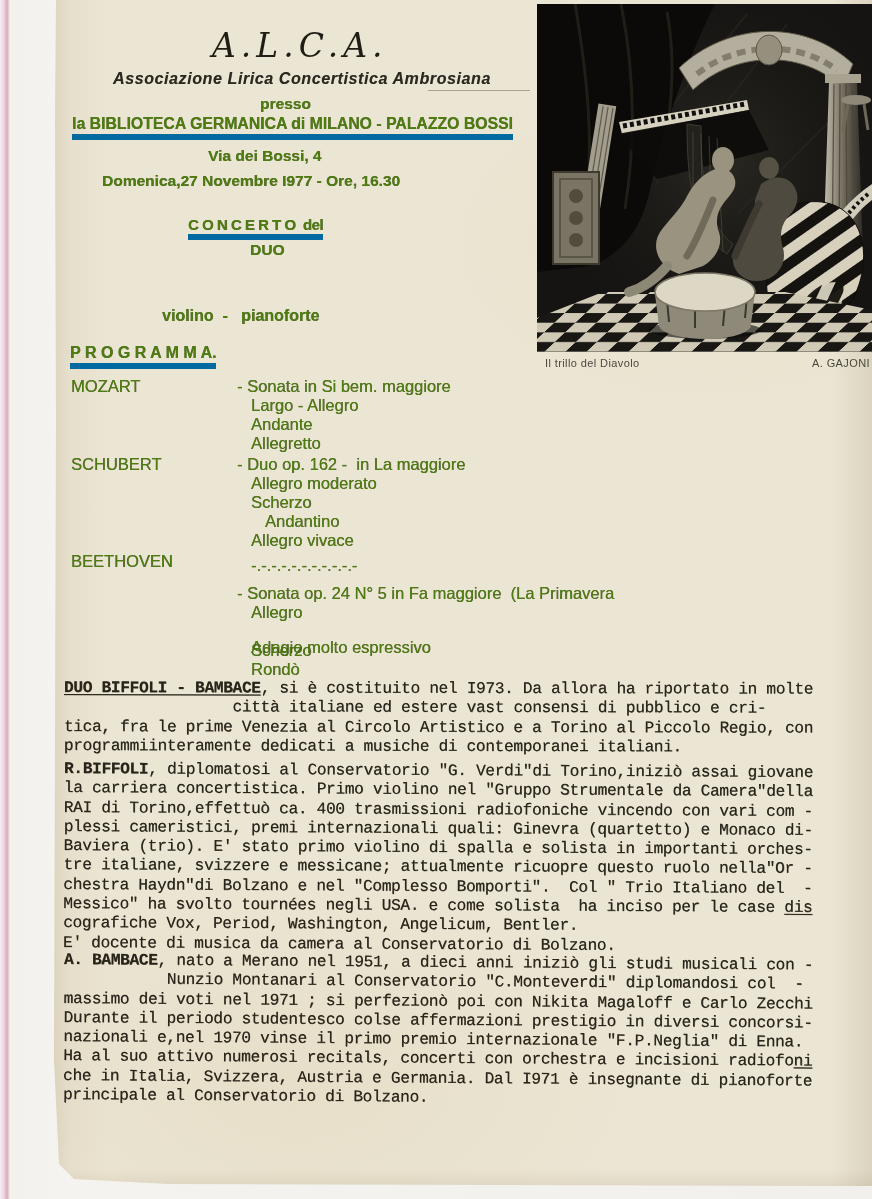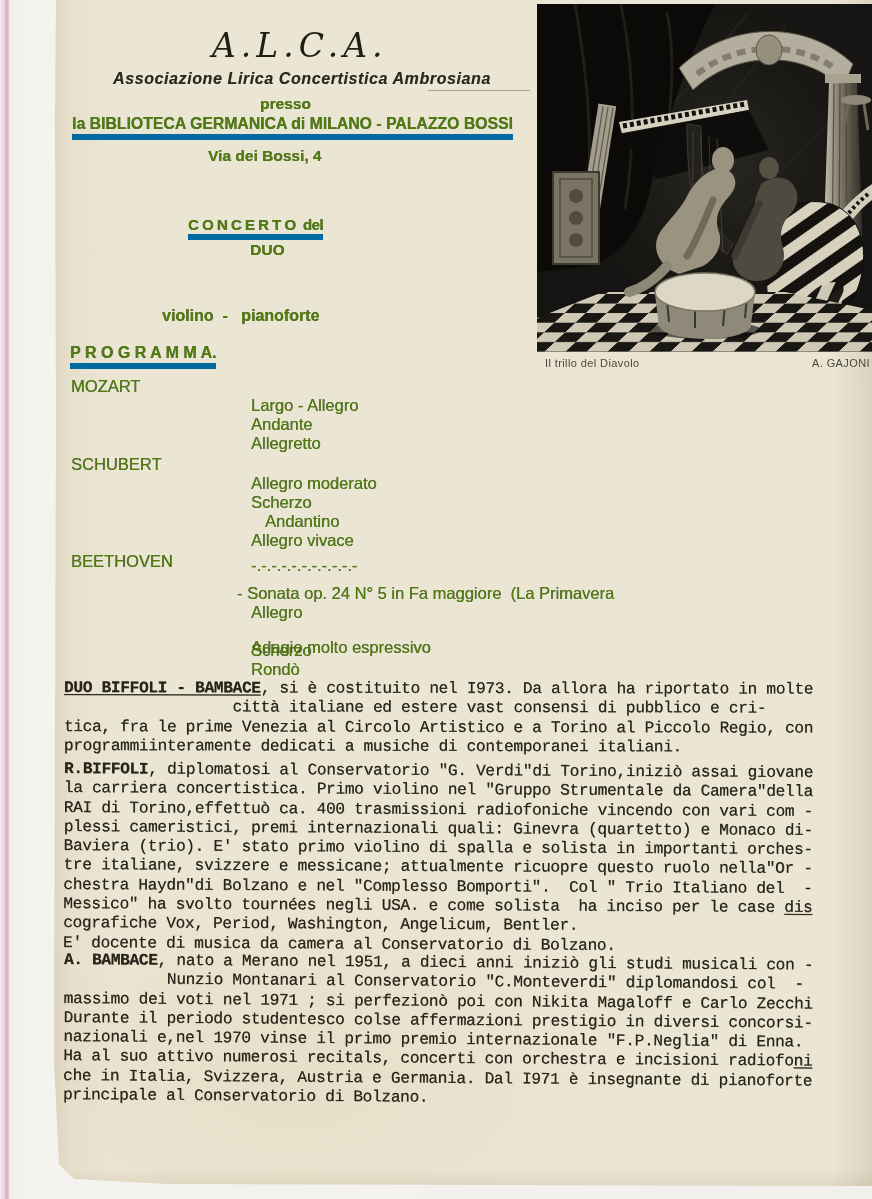--- a/index.html
+++ b/index.html
@@ -42,32 +42,35 @@
 
 <div id="page">
   <div class="paper"></div>
 
   <div class="serif-title" style="left:212px;top:26px;">A.L.C.A.</div>
   <div class="assoc" style="left:113px;top:70px;">Associazione Lirica Concertistica Ambrosiana</div>
   <div class="faintline" style="left:428px;top:90px;width:102px;"></div>
   <div class="t hdr" style="left:260px;top:95px;">presso</div>
   <div class="t hdr u" style="left:72px;top:115px;font-size:15.8px;">la BIBLIOTECA GERMANICA di MILANO - PALAZZO BOSSI</div>
   <div class="t hdr" style="left:208px;top:147px;">Via dei Bossi, 4</div>
+  <div class="t hdr" style="left:102px;top:172px;">Domenica,27 Novembre I977 - Ore, 16.30</div>
 
   <div class="t hdr u" style="left:188px;top:216px;font-size:15px;letter-spacing:-0.5px;">C O N C E R T O  del</div>
   <div class="t hdr" style="left:250px;top:241px;">DUO</div>
   <div class="t b" style="left:162px;top:307px;font-size:16px;">violino  -   pianoforte</div>
   <div class="t b u" style="left:70px;top:344px;font-size:16px;">P R O G R A M M A.</div>
 
   <div class="t prog" style="left:71px;top:377px;">MOZART</div>
+  <div class="t prog" style="left:237px;top:377px;">- Sonata in Si bem. maggiore</div>
   <div class="t prog" style="left:251px;top:396px;">Largo - Allegro</div>
   <div class="t prog" style="left:251px;top:415px;">Andante</div>
   <div class="t prog" style="left:251px;top:434px;">Allegretto</div>
 
   <div class="t prog" style="left:71px;top:455px;">SCHUBERT</div>
+  <div class="t prog" style="left:237px;top:455px;">- Duo op. 162 -  in La maggiore</div>
   <div class="t prog" style="left:251px;top:474px;">Allegro moderato</div>
   <div class="t prog" style="left:251px;top:493px;">Scherzo</div>
   <div class="t prog" style="left:265px;top:512px;">Andantino</div>
   <div class="t prog" style="left:251px;top:531px;">Allegro vivace</div>
 
   <div class="t prog" style="left:251px;top:556px;">-.-.-.-.-.-.-.-.-.-.-</div>
 
   <div class="t prog" style="left:71px;top:552px;">BEETHOVEN</div>
   <div class="t prog" style="left:237px;top:584px;">- Sonata op. 24 N° 5 in Fa maggiore  (La Primavera</div>
   <div class="t prog" style="left:251px;top:603px;">Allegro</div>

